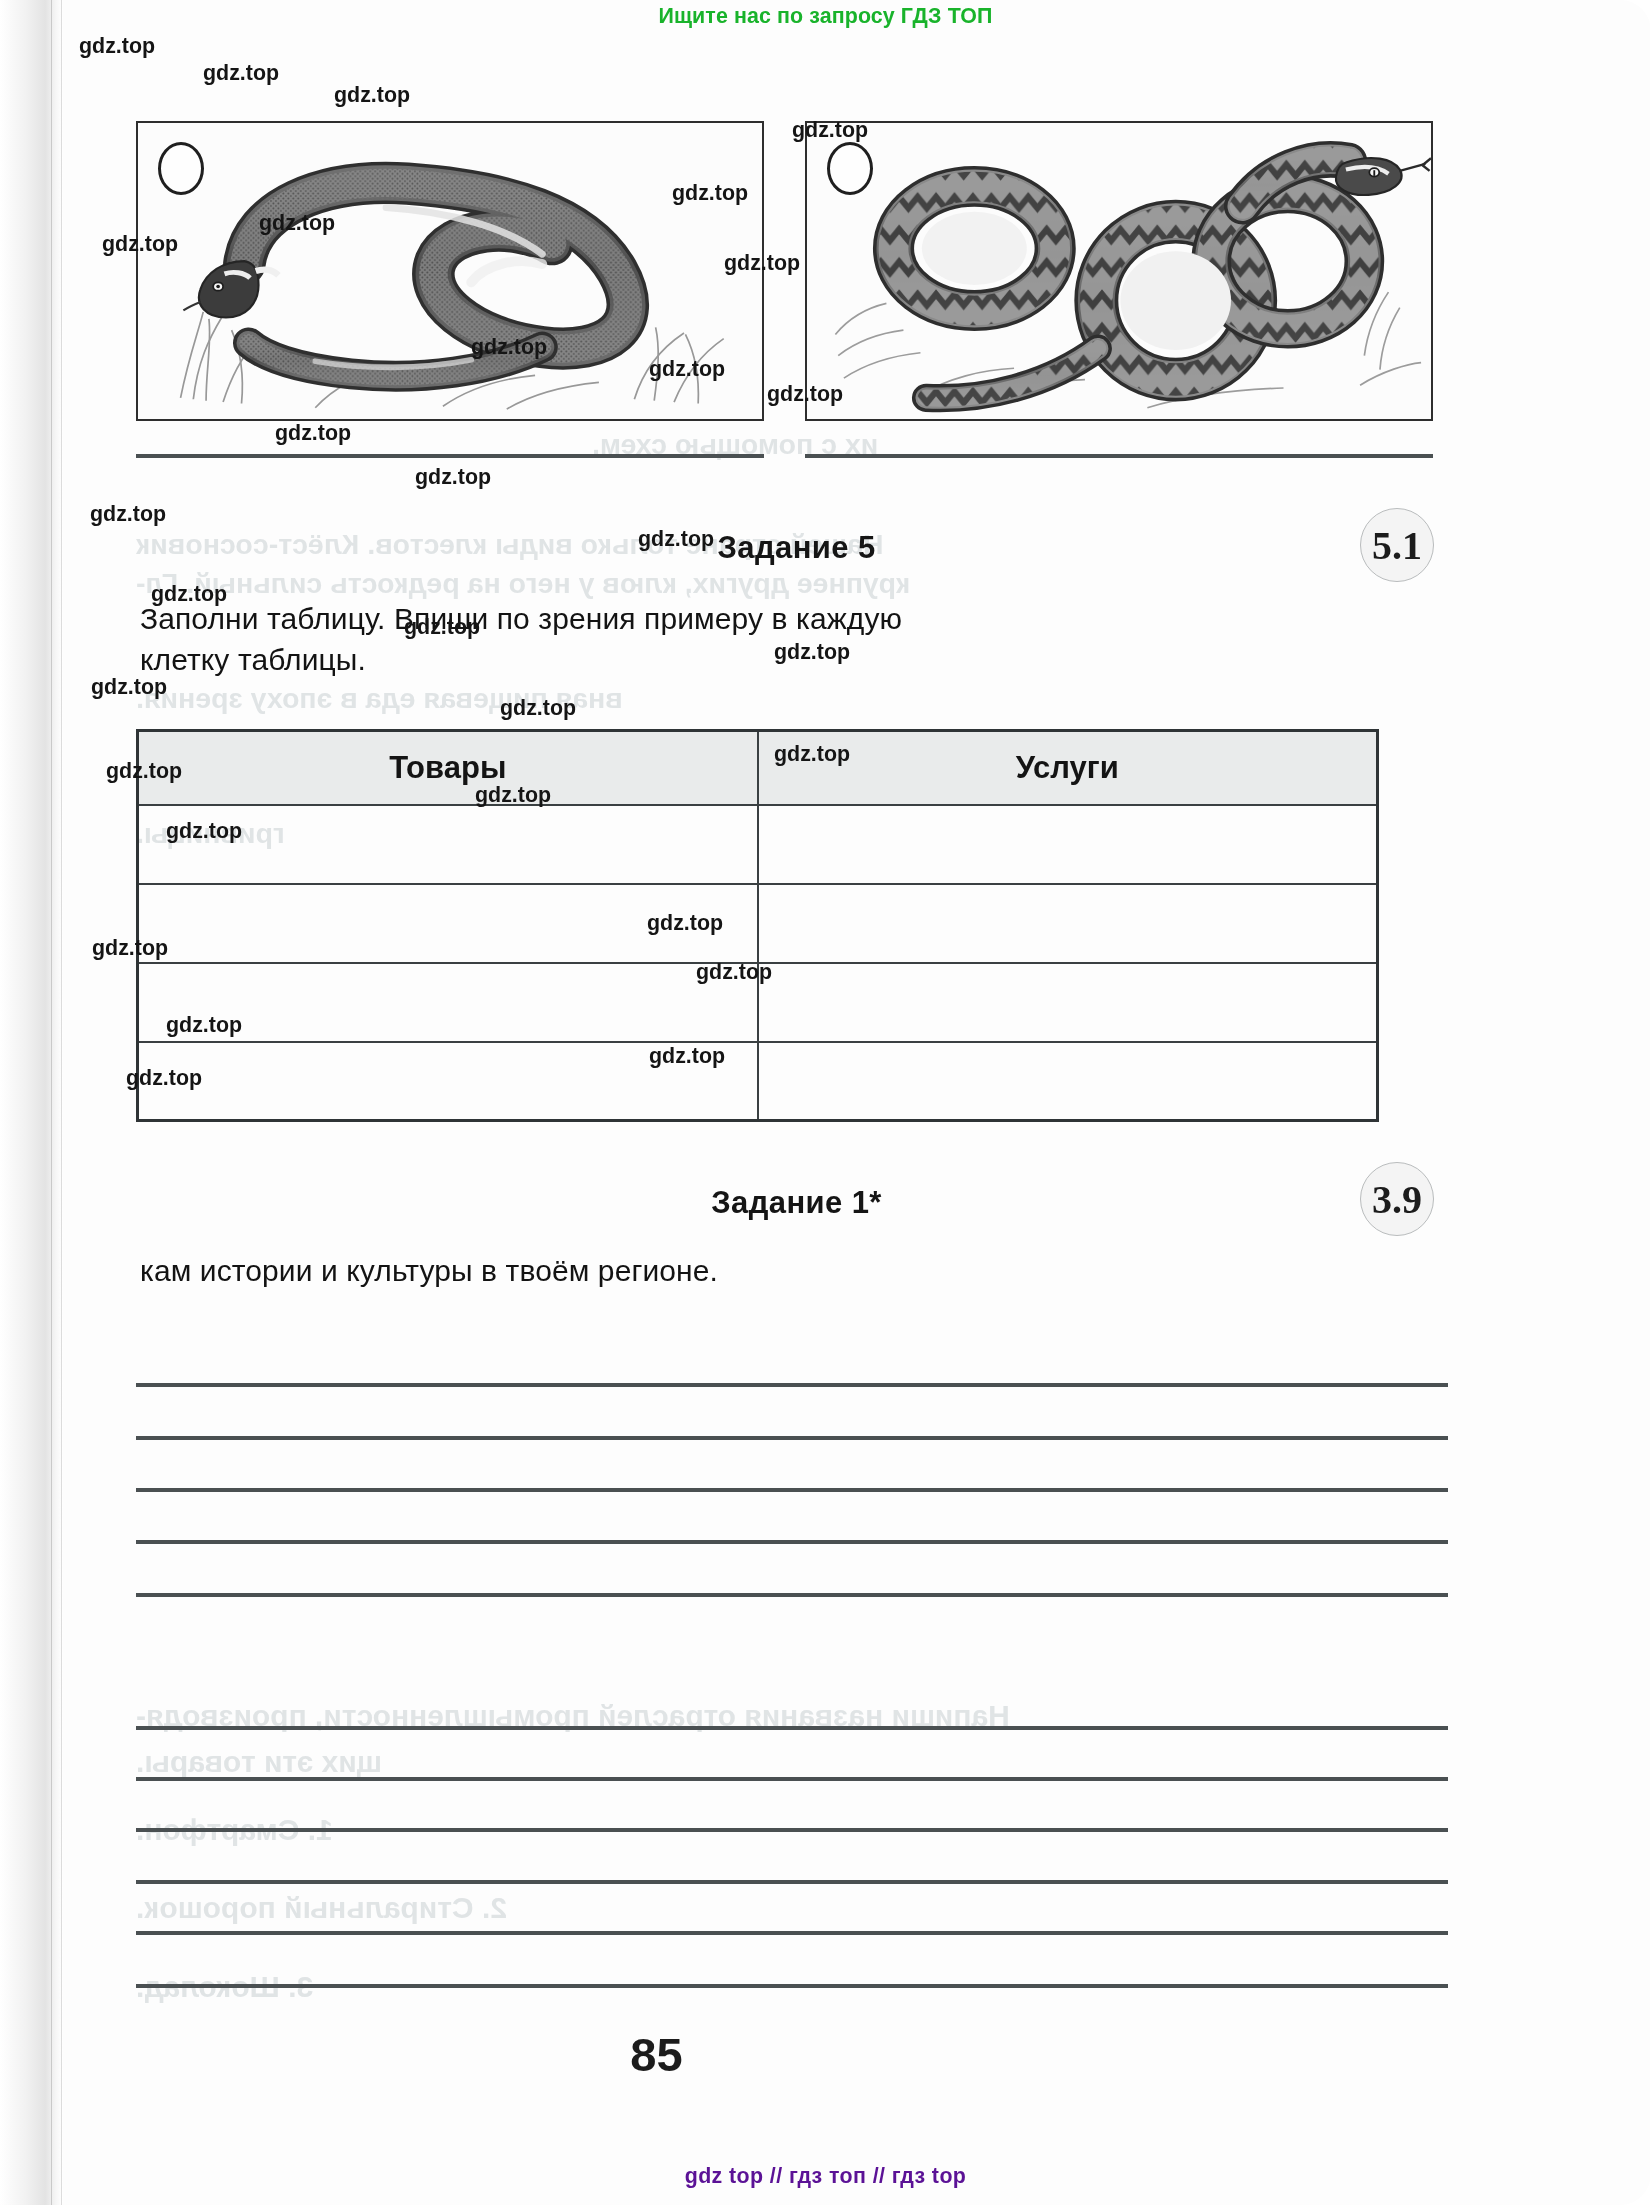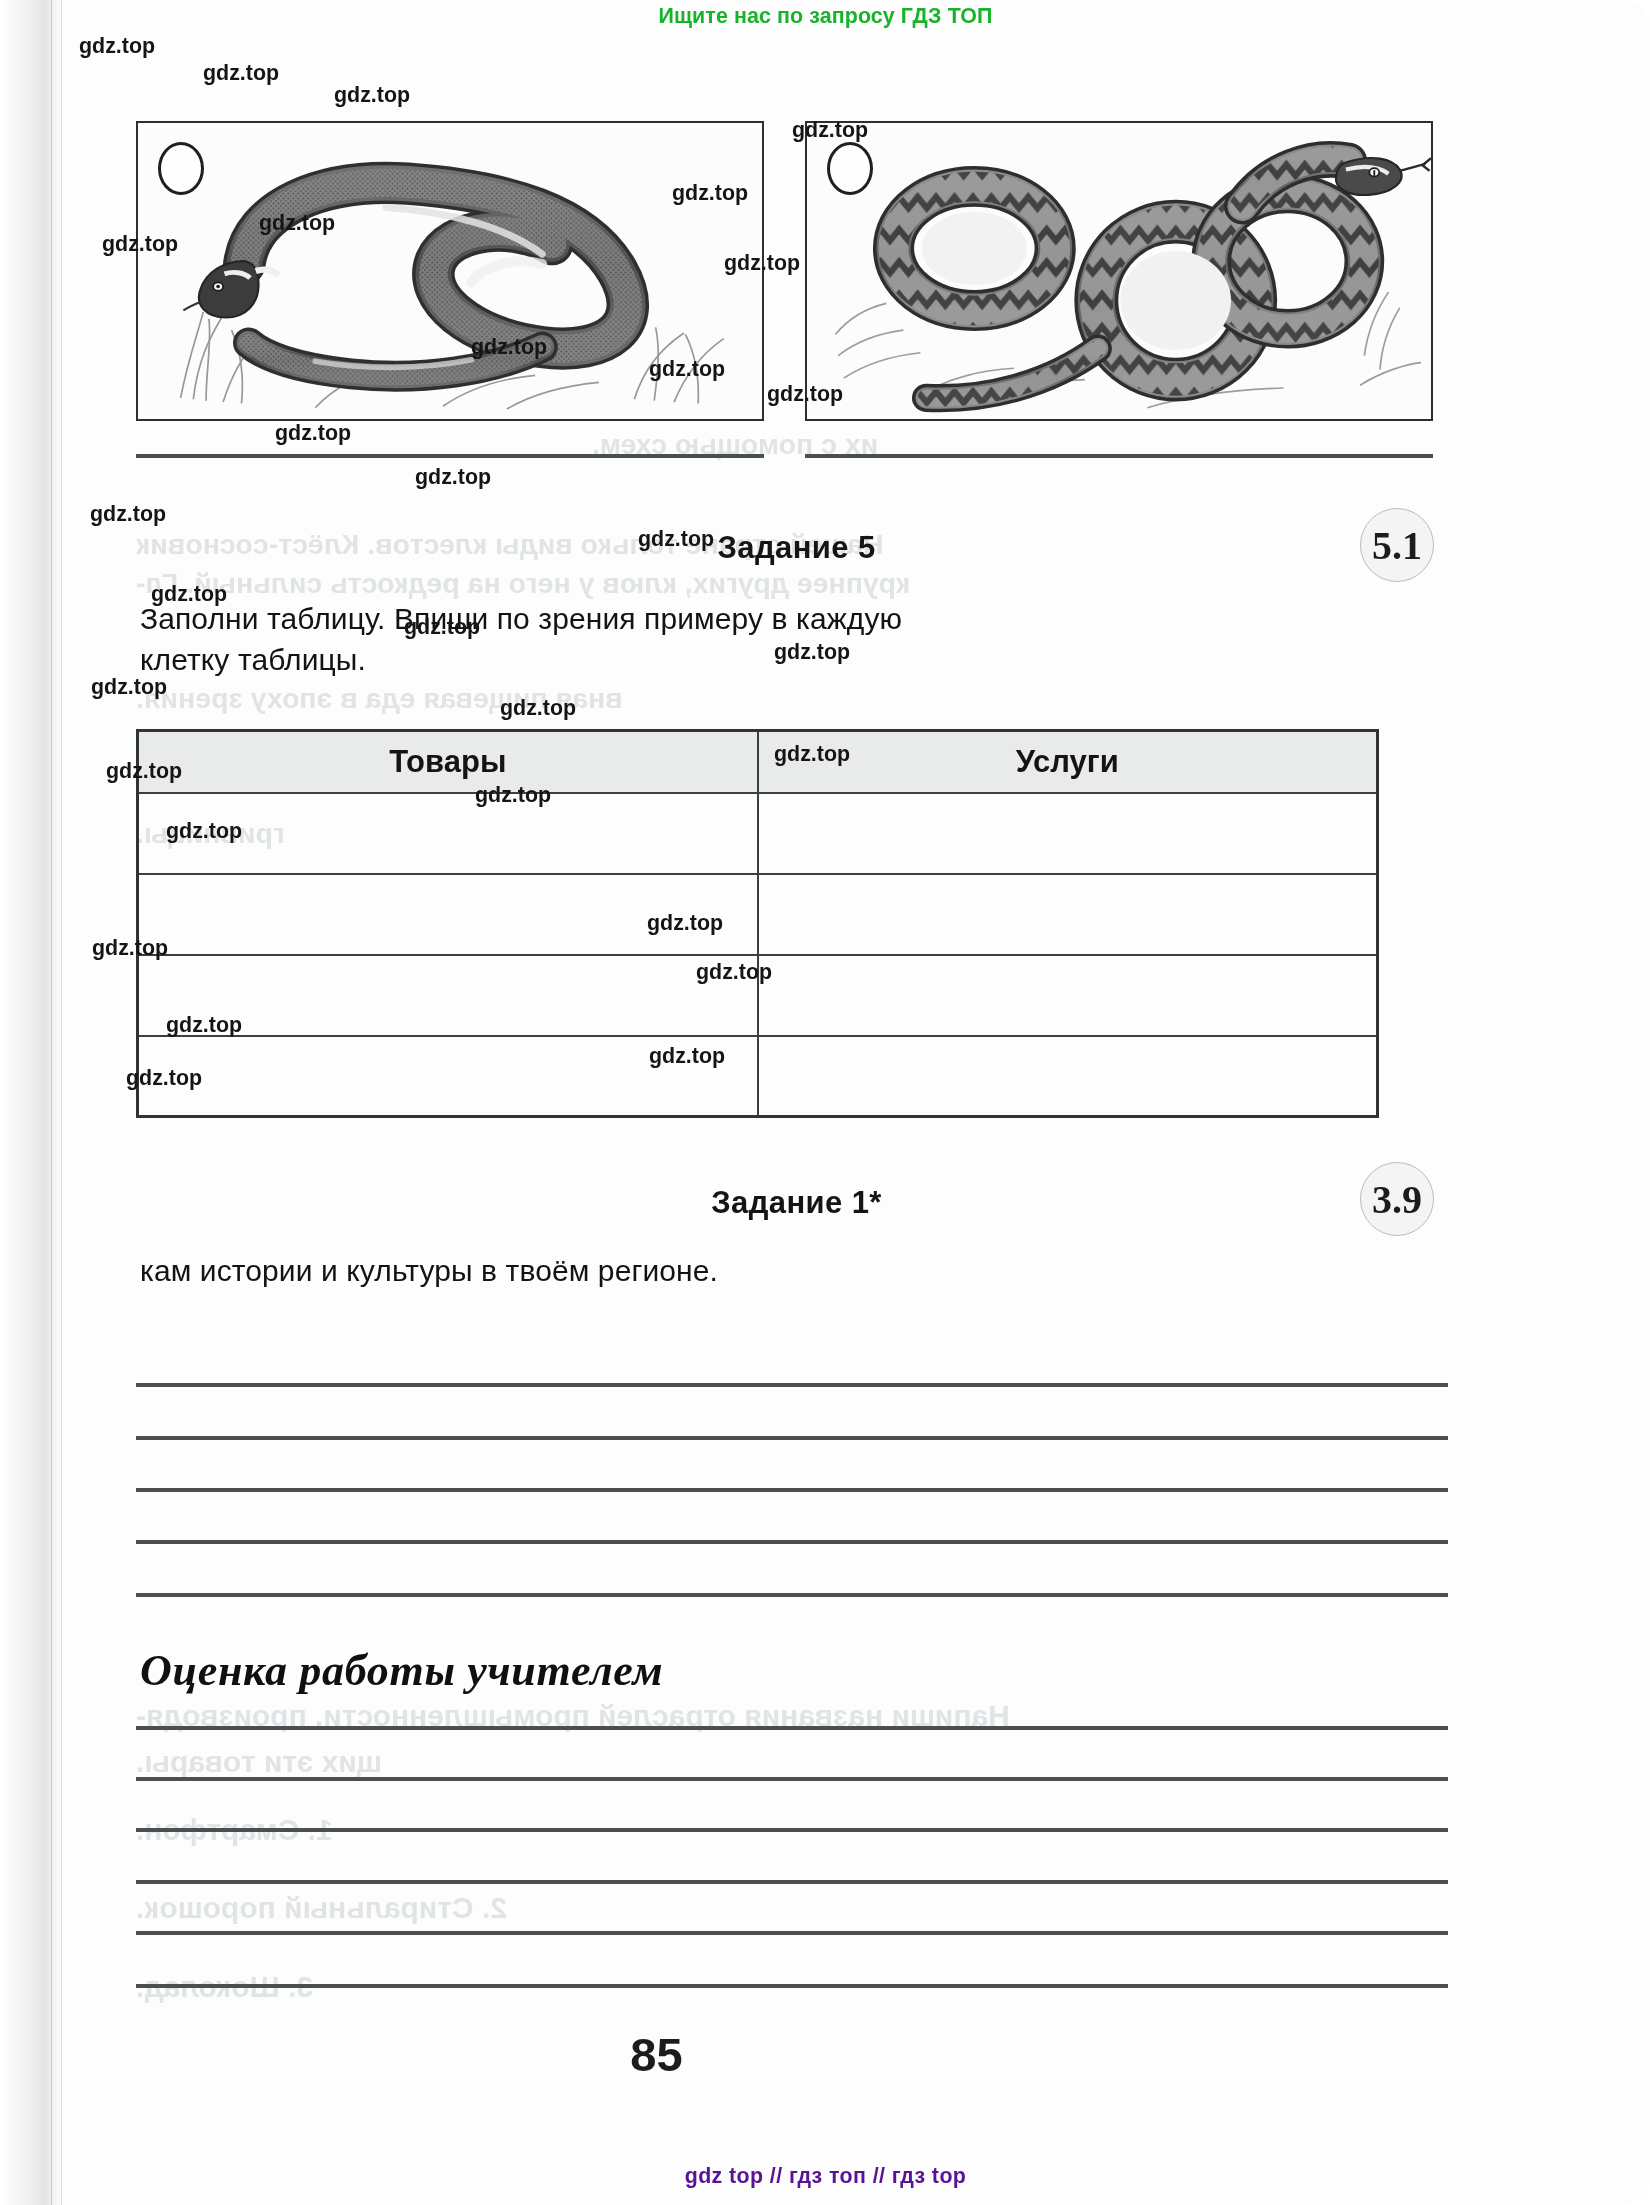--- a/index.html
+++ b/index.html
@@ -161,21 +161,21 @@
     border-collapse: collapse;
     table-layout: fixed;
     background: transparent;
   }
   #goods-table td, #goods-table th {
     border: 2.9px solid #3a4042;
     padding: 0;
     margin: 0;
   }
   #goods-table th {
-    height: 62px;
+    height: 74px;
     background: #e9ebeb;
     font-size: 31px;
     font-weight: 700;
     color: #141414;
     text-align: center;
     vertical-align: middle;
   }
   #goods-table td { height: 79px; background: transparent; }
 
   
@@ -440,21 +440,20 @@
   <div class="prompt" style="left:140px; top:1250px;">
     <span class="ln">кам истории и культуры в твоём регионе.</span>
   </div>
 
   <div class="rule" style="left:136px; top:1383px; width:1312px;"></div>
   <div class="rule" style="left:136px; top:1436px; width:1312px;"></div>
   <div class="rule" style="left:136px; top:1488px; width:1312px;"></div>
   <div class="rule" style="left:136px; top:1540px; width:1312px;"></div>
   <div class="rule" style="left:136px; top:1593px; width:1312px;"></div>
 
-  <div id="eval-heading">Оценка работы учителем</div>
 
   <div class="rule" style="left:136px; top:1726px; width:1312px;"></div>
   <div class="rule" style="left:136px; top:1777px; width:1312px;"></div>
   <div class="rule" style="left:136px; top:1828px; width:1312px;"></div>
   <div class="rule" style="left:136px; top:1880px; width:1312px;"></div>
   <div class="rule" style="left:136px; top:1931px; width:1312px;"></div>
   <div class="rule" style="left:136px; top:1984px; width:1312px;"></div>
 
   <div id="page-number">85</div>
 

